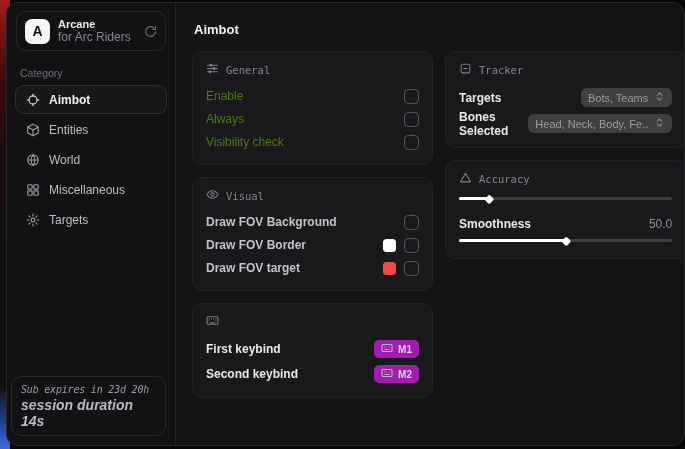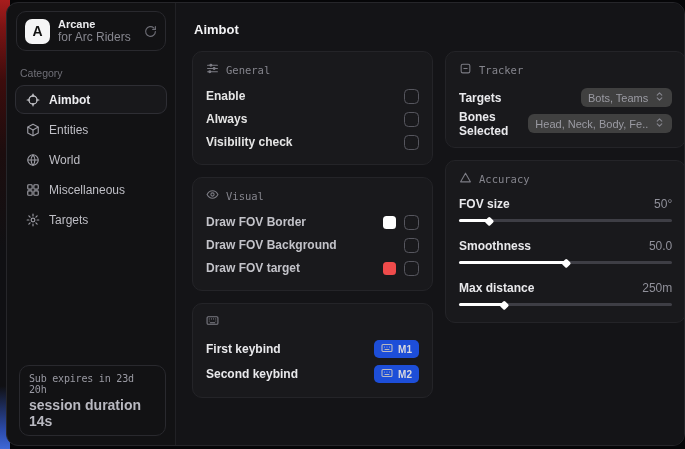--- a/index.html
+++ b/index.html
@@ -27,48 +27,48 @@
   .category { margin:16px 0 6px 13px; color:#6f6f77; font-size:10.5px; }
 
   .nav { padding:0 8px; }
   .nav-item { height:29px; display:flex; align-items:center; gap:9px; padding:0 10px;
     border:1px solid transparent; border-radius:9px; color:#bfbfc6; font-size:12px; margin-bottom:1px; }
   .nav-item.selected { border-color:#2e2e34; background:#18181b; color:#ededf0; font-weight:700; }
   .nav-item .nic { color:#9a9aa2; display:flex; }
   .nav-item.selected .nic { color:#d5d5da; }
 
   .side-spacer { flex:1; }
-  .sub-box { margin:0 9px 9px 12px; border:1px solid #29292e; border-radius:10px; padding:7px 9px 6px 9px; }
+  .sub-box { margin:0 9px 9px 4px; border:1px solid #29292e; border-radius:10px; padding:7px 9px 6px 9px;font-style:italic; }
   .sub-line1 { font-family:"DejaVu Sans Mono", monospace; font-size:10px; color:#9a9aa3; letter-spacing:-0.2px; }
   .sub-line2 { font-size:14px; color:#b9b9c1; font-weight:700; margin-top:2px; }
 
   
   .content { flex:1; padding:13px 15px 12px 16px; background:#141417; overflow:hidden; }
   .page-title { color:#f2f2f4; font-size:13px; font-weight:700; margin:6px 0 14px 2px; }
   .columns { display:flex; gap:12px; align-items:flex-start; }
   .col-left { width:241px; flex:0 0 241px; }
   .col-right { flex:1; }
 
   .card { background:#19191c; border:1px solid #242428; border-radius:10px;
     padding:10px 13px 11px 13px; margin-bottom:12px; }
   .card-head { display:flex; align-items:center; gap:7px; color:#85858d;
     font-family:"DejaVu Sans Mono", monospace; font-size:10.5px; margin-bottom:8px; }
   .card-head svg { color:#7c7c84; }
 
   .row { display:flex; align-items:center; justify-content:space-between; height:22px; }
   .row + .row { margin-top:1px; }
-  .row-label { font-size:12px; color:#e5e5e5;font-weight:bold; }
+  .row-label { font-size:12px; color:#4d7c0f; }
   .row-label.bright { color:#e9e9ec; font-weight:700; }
   .row-label.mid { color:#c3c3c9; font-weight:600; }
   .row-right { display:flex; align-items:center; gap:8px; }
 
   .checkbox { width:15px; height:15px; border:1.5px solid #56565e; border-radius:4.5px; background:transparent; }
   .swatch { width:13px; height:13px; border-radius:3.5px; }
 
-  .key-badge { background:#1d4ed8; border-radius:5px; padding:2px 7px; display:flex; align-items:center; gap:5px;
+  .key-badge { background:#a21caf; border-radius:5px; padding:2px 7px; display:flex; align-items:center; gap:5px;
     color:#d9d9de; font-size:10px; font-weight:700; }
   .key-badge svg { color:#b9b9c0; }
 
   .trow { height:25px;gap:20px; }
   .dd-badge { background:#404040; border-radius:6px; padding:3px 7px; display:flex; align-items:center; gap:6px;
     color:#9b9ba3; font-size:11px; max-width:150px; white-space:nowrap; }
   .dd-badge .dd-val { overflow:hidden; text-overflow:ellipsis; }
   .dd-badge svg { color:#85858d; flex:0 0 auto; }
 
   .acc-group { margin-bottom:11px; }
@@ -207,29 +207,29 @@
           <div class="card-head">
             <span>
               <svg width="13" height="13" viewBox="0 0 24 24" fill="none" stroke="currentColor" stroke-width="2">
                 <path d="M2 12s3.5-7 10-7 10 7 10 7-3.5 7-10 7-10-7-10-7z"></path>
                   <circle cx="12" cy="12" r="3"></circle>
               </svg>
             </span>
             <span>Visual</span>
           </div>
           <div class="row">
+            <span class="row-label mid">Draw FOV Background</span>
+            <span class="row-right">
+              <span class="checkbox"></span>
+            </span>
+          </div>
+          <div class="row">
             <span class="row-label mid">Draw FOV Border</span>
             <span class="row-right">
               <span class="swatch" style="background: rgb(255, 255, 255);"></span>
-              <span class="checkbox"></span>
-            </span>
-          </div>
-          <div class="row">
-            <span class="row-label mid">Draw FOV Background</span>
-            <span class="row-right">
               <span class="checkbox"></span>
             </span>
           </div>
           <div class="row">
             <span class="row-label mid">Draw FOV target</span>
             <span class="row-right">
               <span class="swatch" style="background: rgb(239, 75, 75);"></span>
               <span class="checkbox"></span>
             </span>
           </div>
@@ -313,24 +313,20 @@
           <div class="card-head">
             <span>
               <svg width="13" height="13" viewBox="0 0 24 24" fill="none" stroke="currentColor" stroke-width="2" stroke-linejoin="round">
                 <path d="M12 4 21 20H3z"></path>
               </svg>
             </span>
             <span>Accuracy</span>
           </div>
 
           <div class="acc-group">
-            <div class="acc-top">
-              <span class="row-label bright">FOV size</span>
-              <span class="acc-value">50°</span>
-            </div>
             <div class="slider">
               <div class="slider-track"></div>
               <div class="slider-fill" style="width: 14%;">
                 <div class="slider-knob"></div>
               </div>
             </div>
           </div>
 
           <div class="acc-group">
             <div class="acc-top">
@@ -338,30 +334,18 @@
               <span class="acc-value">50.0</span>
             </div>
             <div class="slider">
               <div class="slider-track"></div>
               <div class="slider-fill" style="width: 50%;">
                 <div class="slider-knob"></div>
               </div>
             </div>
           </div>
 
-          <div class="acc-group">
-            <div class="acc-top">
-              <span class="row-label bright">Max distance</span>
-              <span class="acc-value">250m</span>
-            </div>
-            <div class="slider">
-              <div class="slider-track"></div>
-              <div class="slider-fill" style="width: 21%;">
-                <div class="slider-knob"></div>
-              </div>
-            </div>
-          </div>
         </div>
 
       </div>
     </div>
   </div>
 </div>
 
 </body></html>

